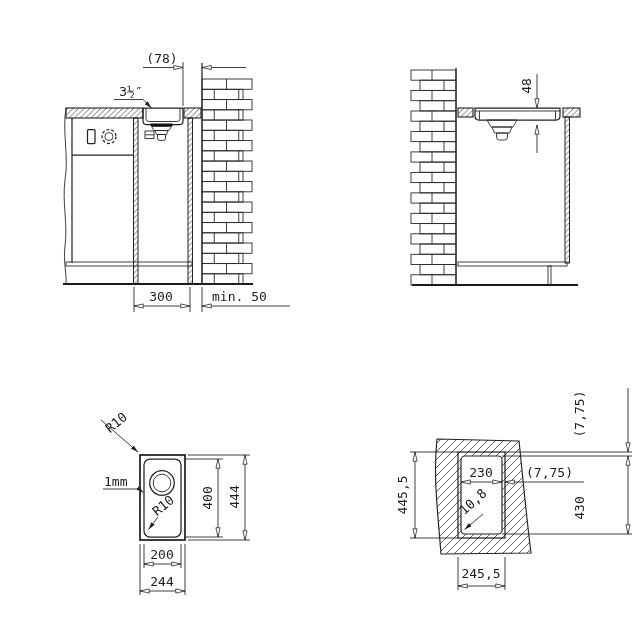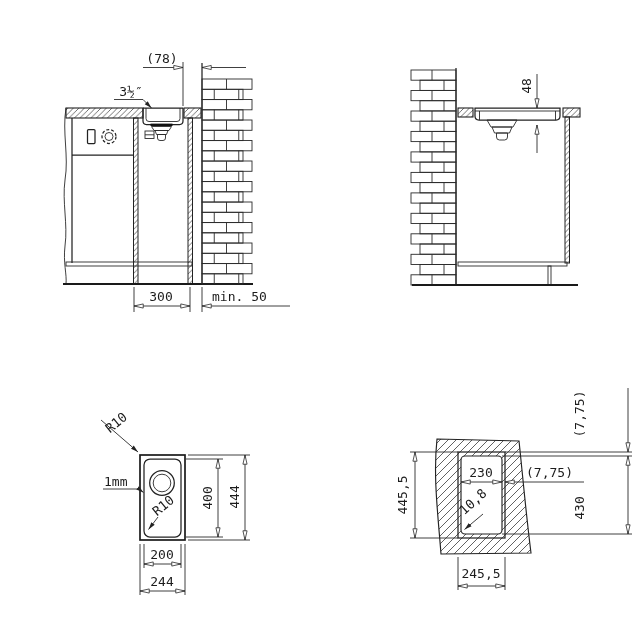--- a/index.html
+++ b/index.html
@@ -1,16 +1,16 @@
 <!DOCTYPE html>
 <html><head>
 <meta charset="utf-8">
 <style>
   html,body{margin:0;padding:0;background:#ffffff;}
-  .canvas{width:640px;height:640px;background:#ffffff;position:relative;overflow:hidden;}
+  .canvas{width:640px;height:640px;background:#ffffff;position:relative;overflow:hidden;border-radius:8px;}
   svg{display:block;}
   svg text{
     font-family:"DejaVu Sans Mono", monospace;
     font-size:13px;
     fill:#1c1c1c;
   }
   .thin  {stroke:#2a2a2a;stroke-width:0.9;fill:none;}
   .med   {stroke:#222222;stroke-width:1.25;fill:none;}
   .bold  {stroke:#1a1a1a;stroke-width:1.7;fill:none;}
   .ground{stroke:#1a1a1a;stroke-width:2.2;fill:none;}

